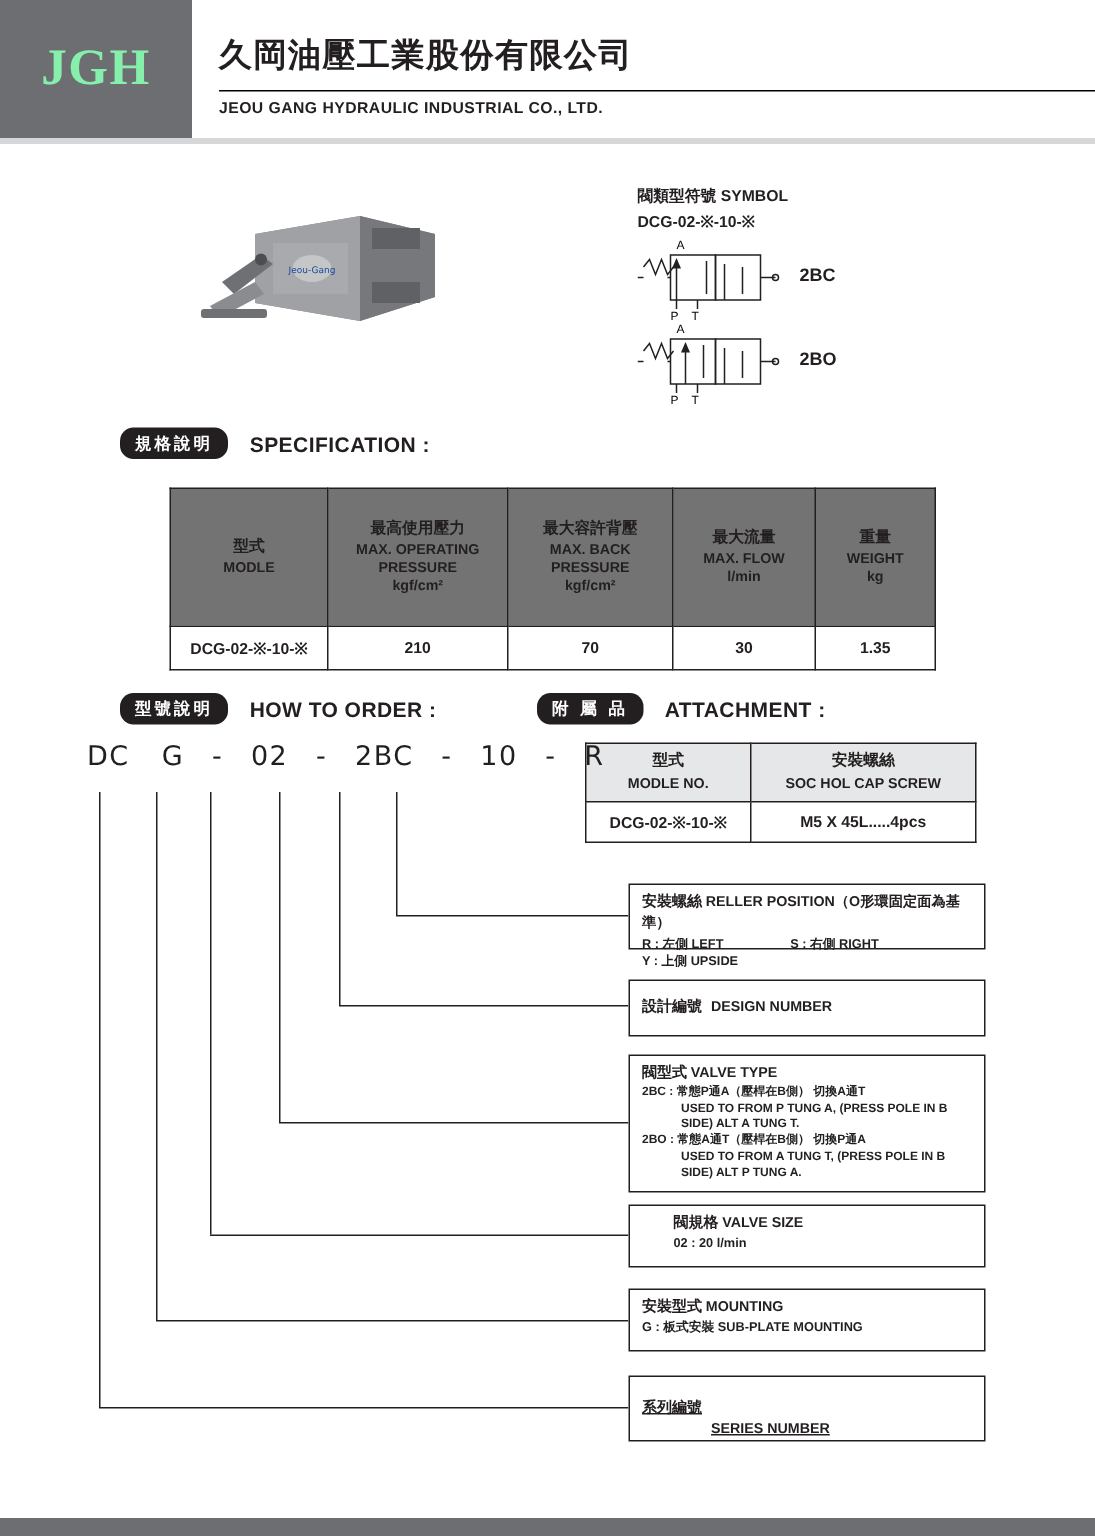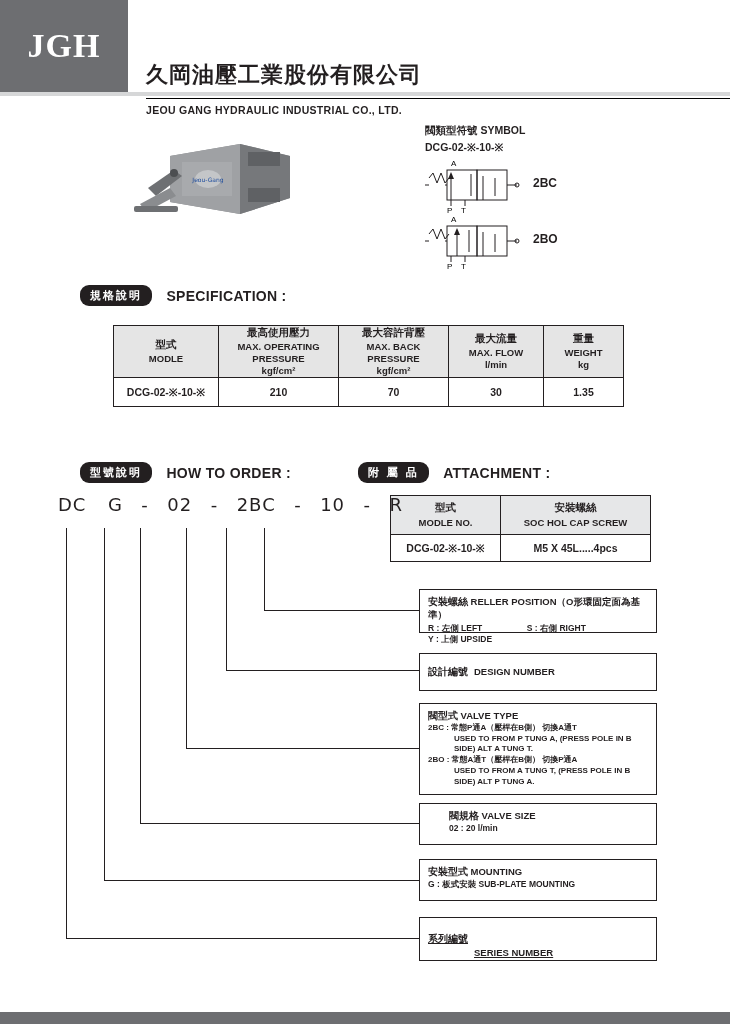--- a/index.html
+++ b/index.html
@@ -13,24 +13,24 @@
     overflow: hidden;
   }
 
   
   .header { position:relative; height: 96px; width: 730px; }
   .logo-box {
     position:absolute; left:0; top:0; width:128px; height:92px;
     background:#6d6e71; display:flex; align-items:center; justify-content:center;
   }
   .logo-text {
-    color:#ffffff; font-size:34px; font-weight:bold; letter-spacing:1px;
+    color:#86efac; font-size:34px; font-weight:bold; letter-spacing:1px;
     font-family:"Liberation Serif", serif;
   }
-  .header-right { position:absolute; left:128px; top:0; width:602px; height:92px;margin-top:38px; }
+  .header-right { position:absolute; left:128px; top:0; width:602px; height:92px; }
   .company-cn {
     position:absolute; left:18px; top:22px;
     font-size:22px; font-weight:bold; letter-spacing:1px;
     font-family:"DejaVu Sans", sans-serif;
   }
   .header-rule {
     position:absolute; left:18px; top:60px; width:584px; height:1px; background:#000;
   }
   .company-en {
     position:absolute; left:18px; top:66px;
@@ -65,22 +65,22 @@
   .sec-title {
     display:inline-block; font-size:14px; font-weight:bold; margin-left:10px;
     vertical-align:middle; letter-spacing:0.3px;
   }
 
   
   .spec-wrap { position:absolute; left:113px; top:325px; }
   table.spec { border-collapse:collapse; }
   table.spec td, table.spec th { border:1px solid #231f20; text-align:center; }
   table.spec thead td {
-    background:#e5e5e5; font-size:9.5px; font-weight:bold; line-height:1.25;
-    padding:0 4px; vertical-align:middle;text-align:center;
+    background:#737373; font-size:9.5px; font-weight:bold; line-height:1.25;
+    padding:20px 4px; vertical-align:middle;text-align:center;
   }
   table.spec thead td .cn { font-size:10.5px; font-weight:bold; display:block; margin-bottom:2px;
     font-family:"DejaVu Sans", sans-serif; }
   table.spec tbody td { font-size:10.5px; font-weight:bold; padding:7px 4px; }
   .col-a { width:105px; } .col-b { width:120px; } .col-c { width:110px; }
   .col-d { width:95px; } .col-e { width:80px; }
 
   
   .attach-wrap { position:absolute; left:390px; top:495px; }
   table.attach { border-collapse:collapse; }

